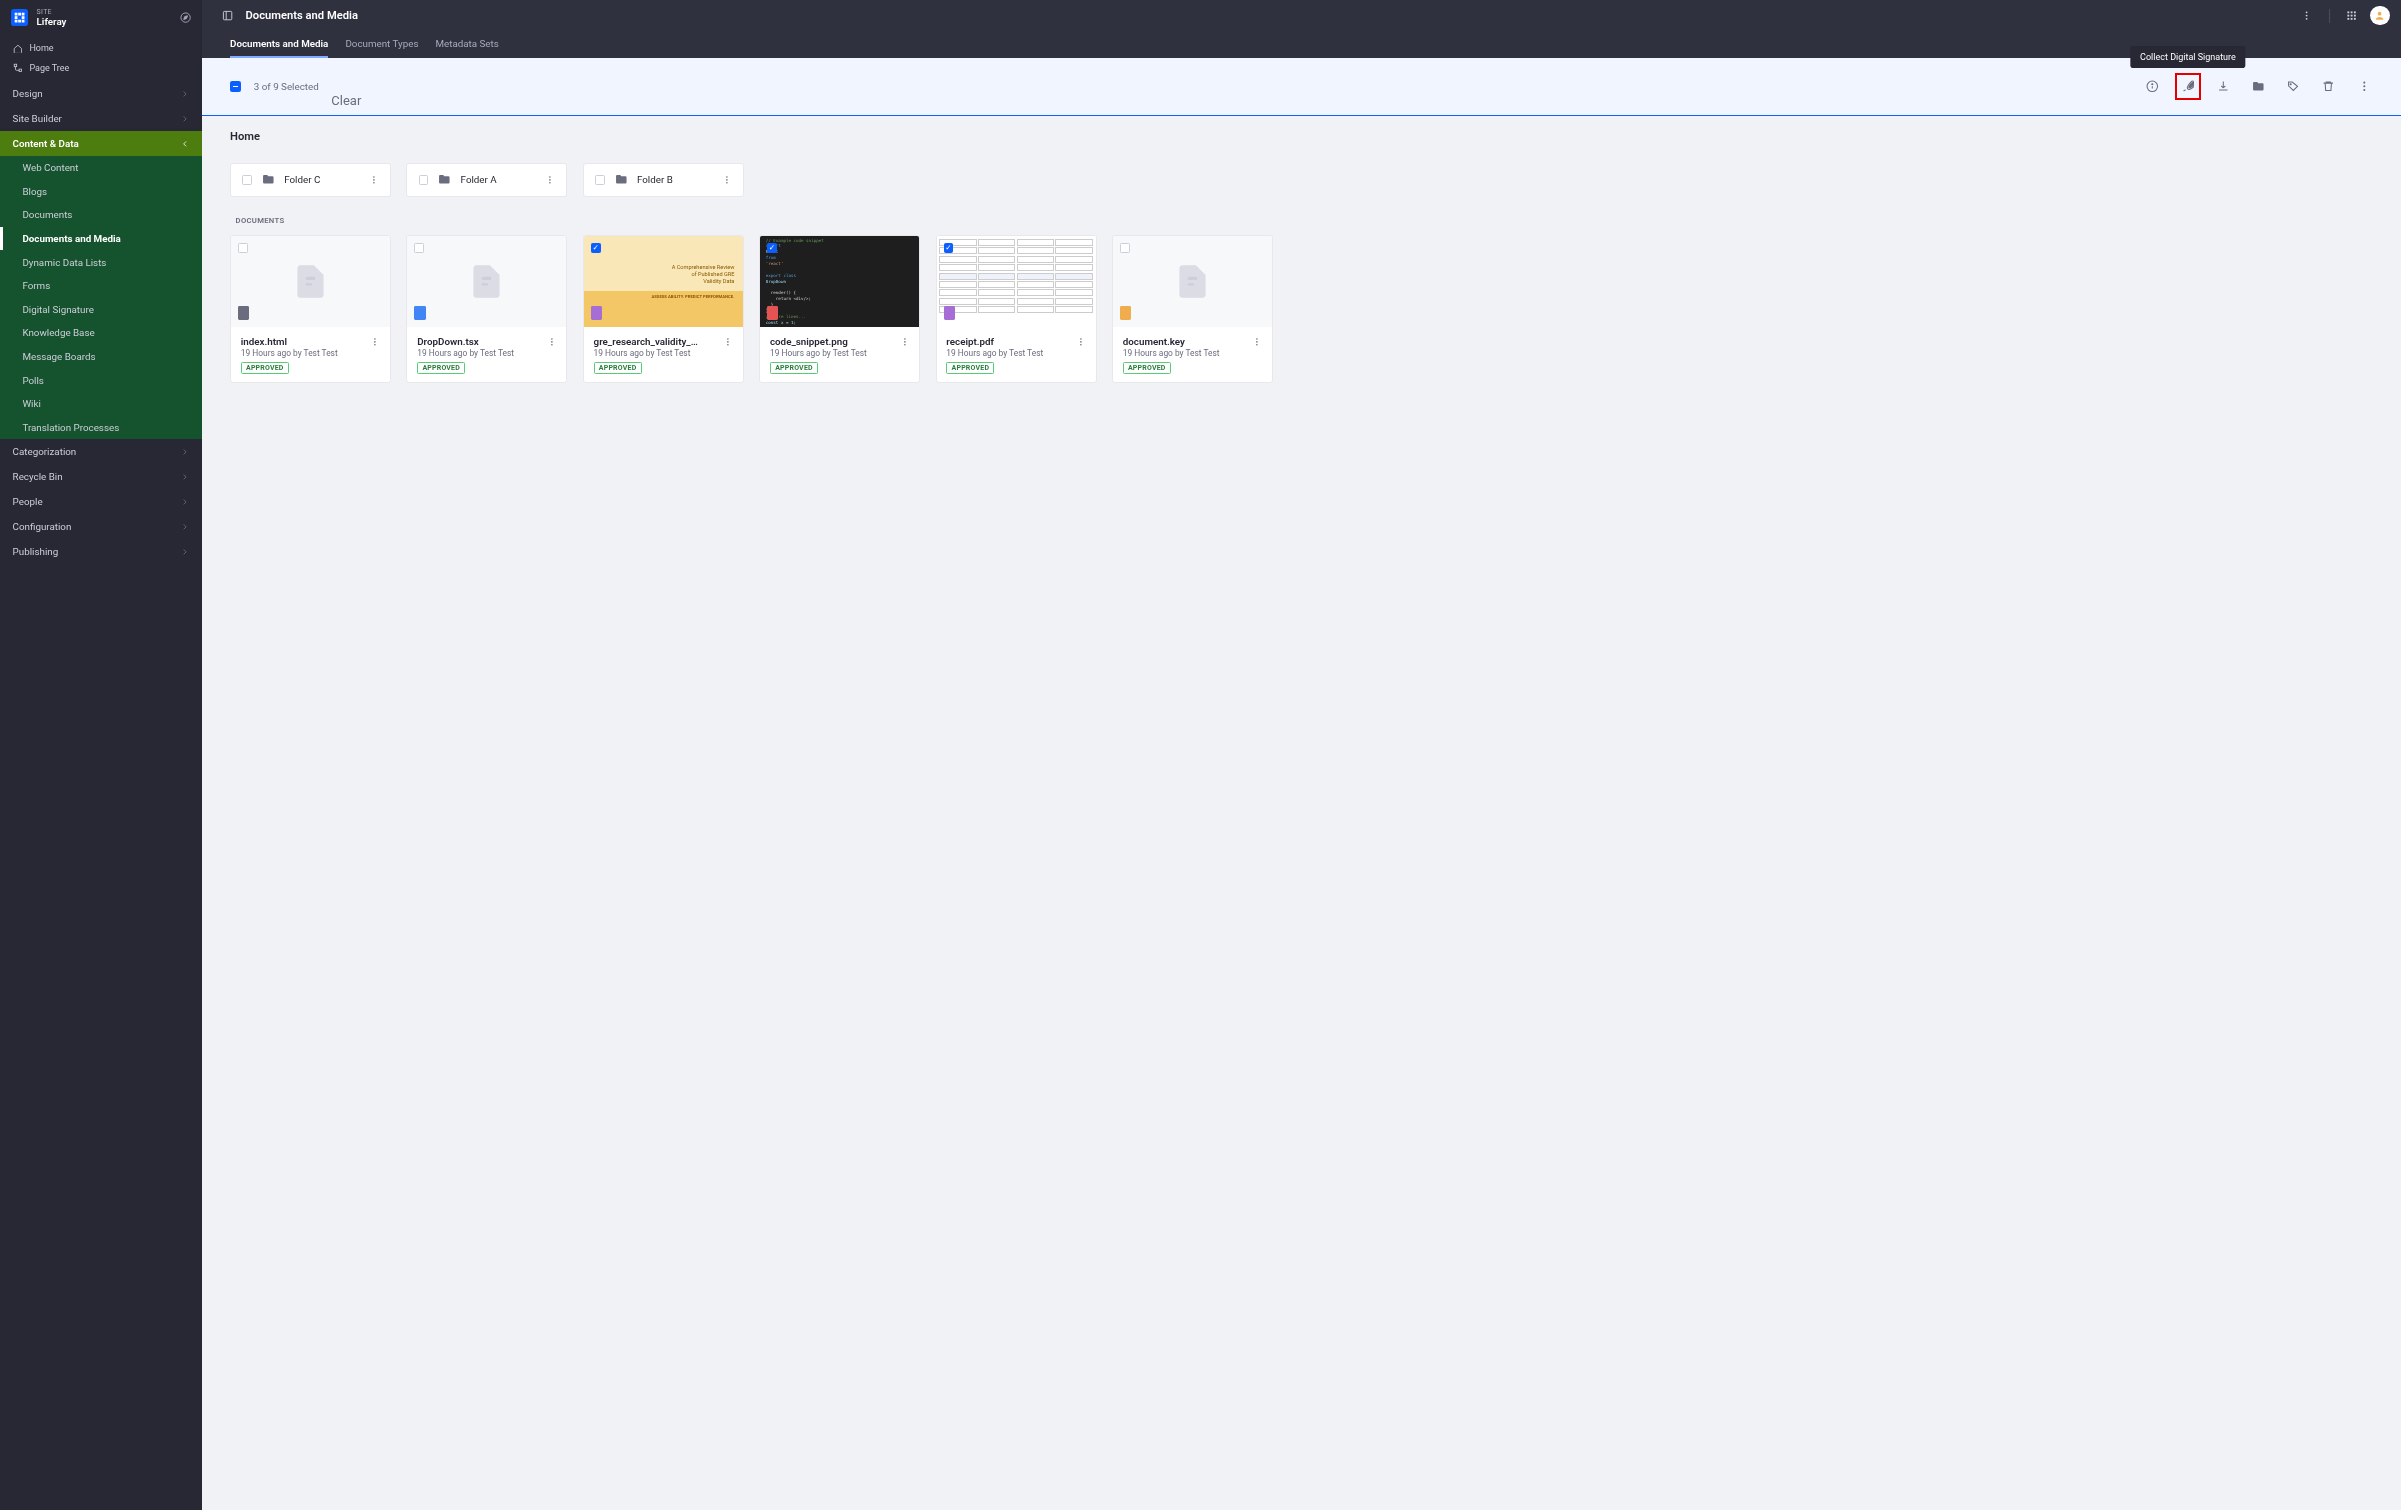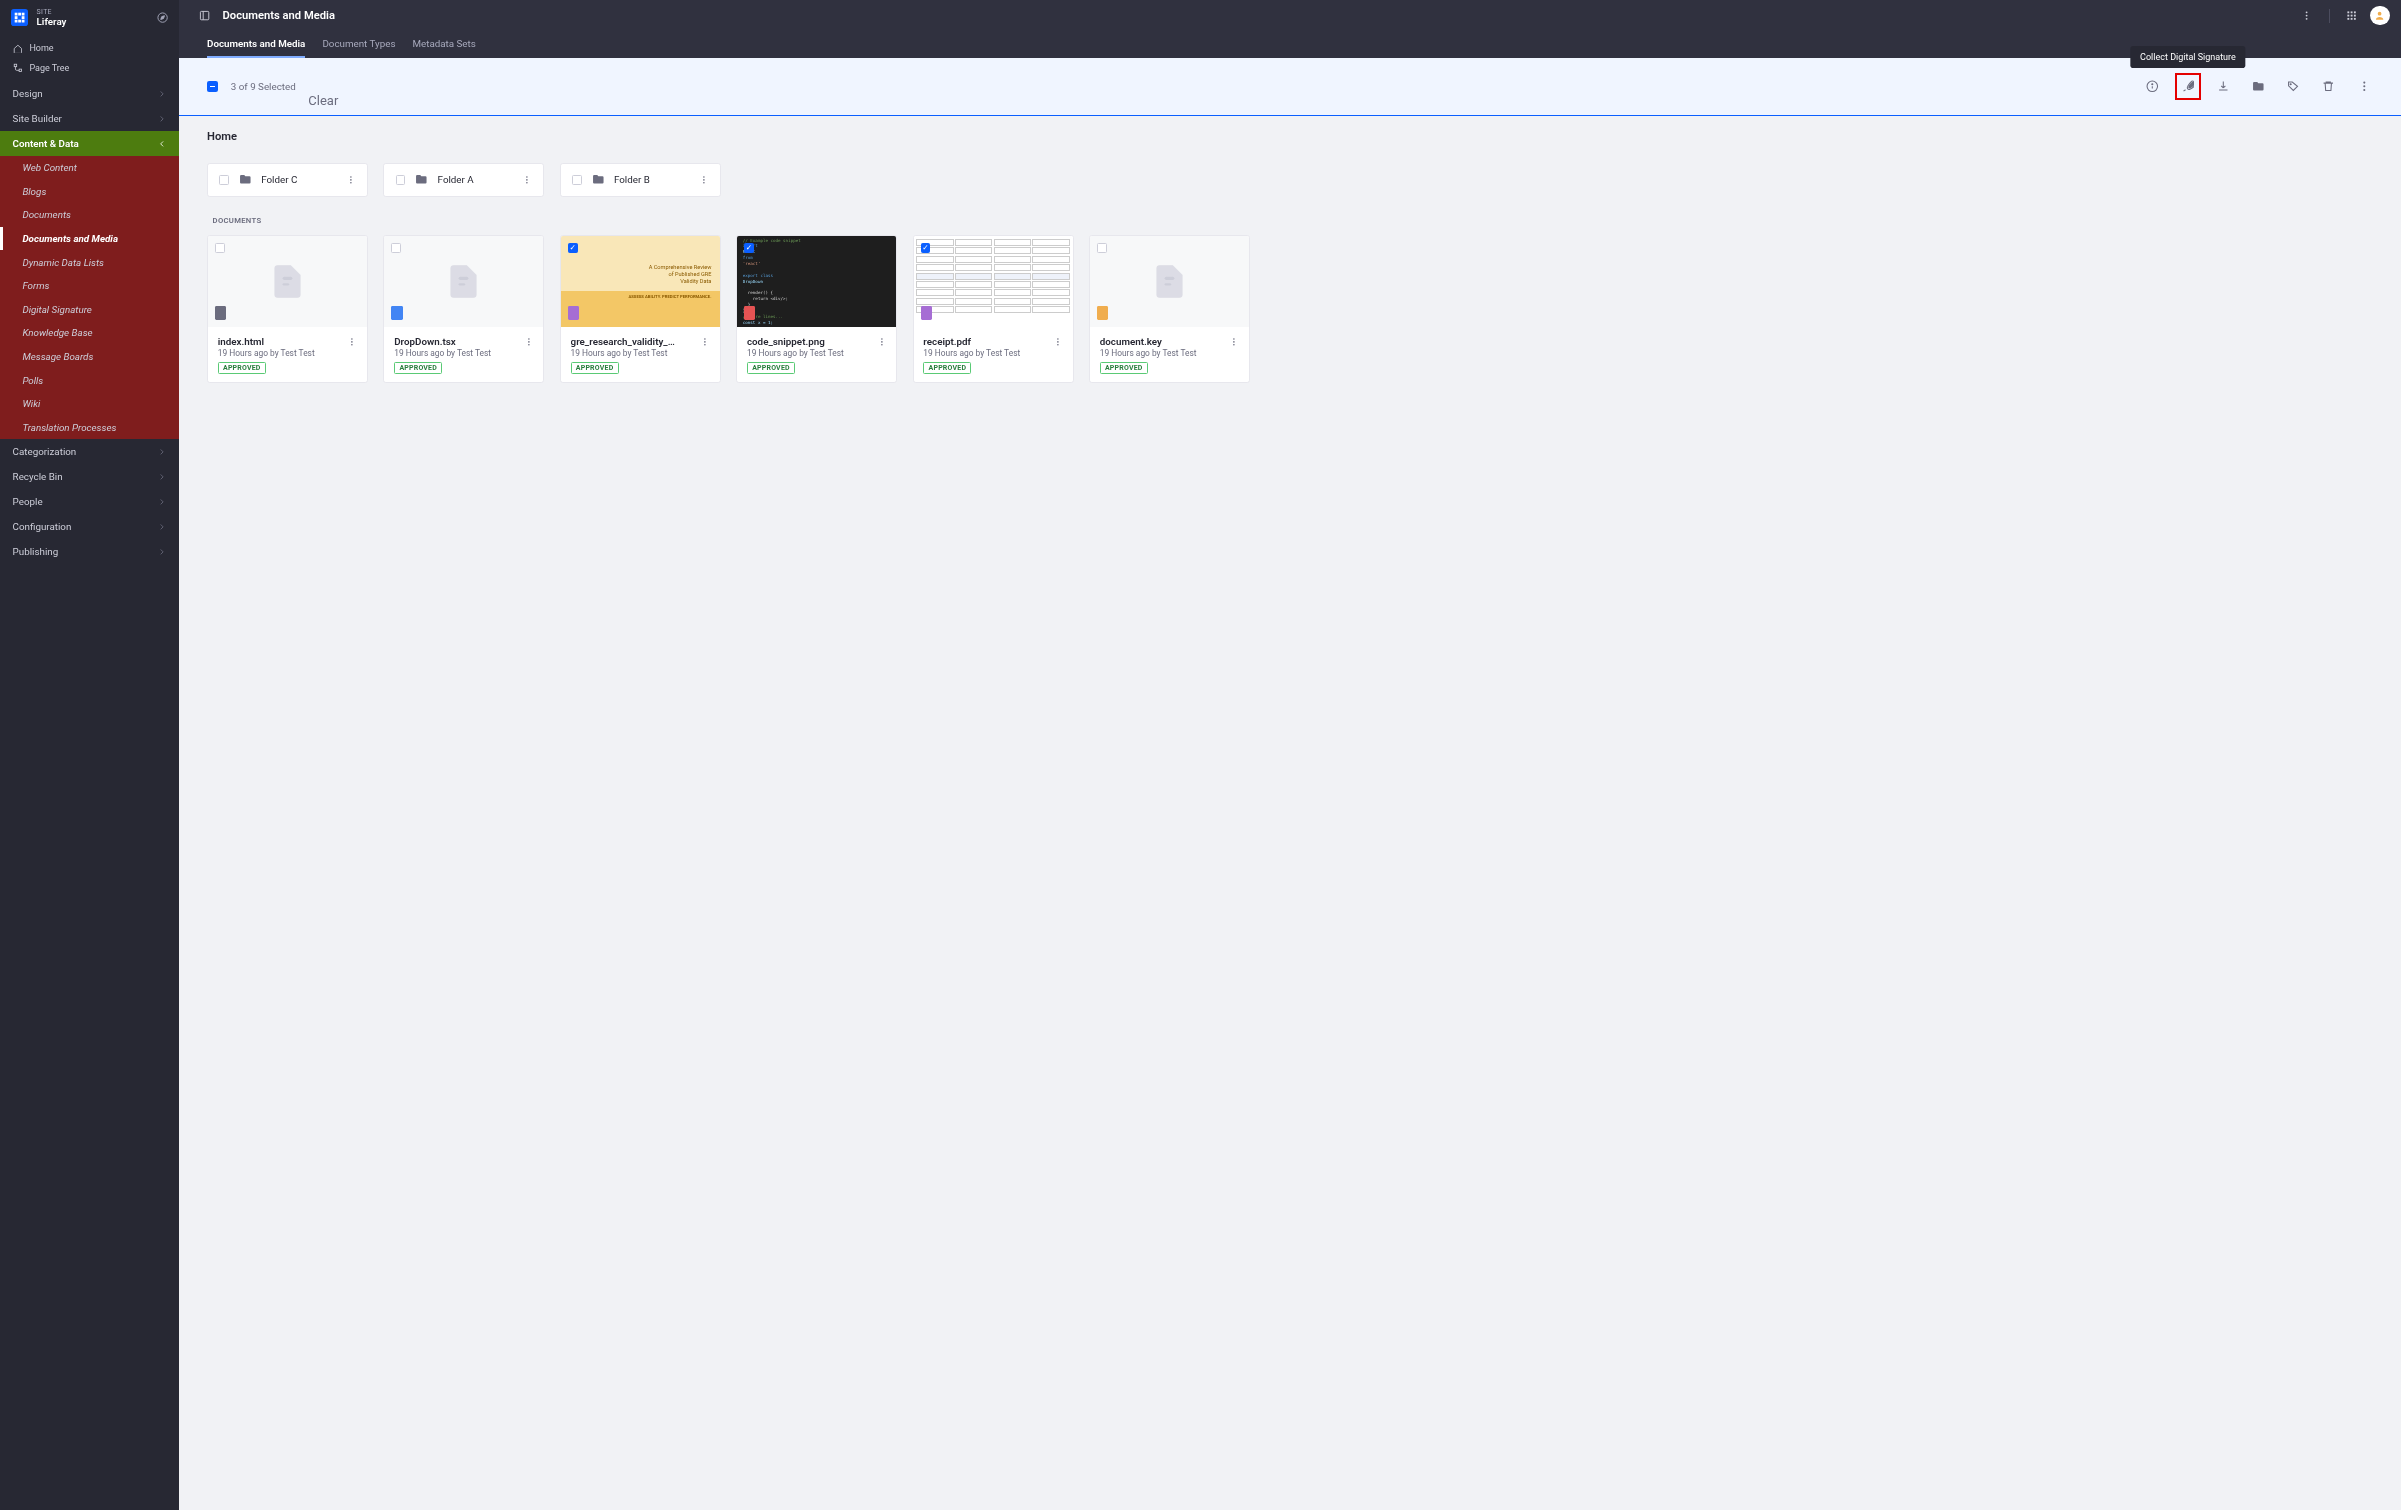--- a/index.html
+++ b/index.html
@@ -1,38 +1,38 @@
 <!DOCTYPE html>
 <html style="font-size:11.2px"><head>
 <meta charset="utf-8">
 <style>
 * { box-sizing: border-box; margin: 0; padding: 0; }
 body { font-family: -apple-system, BlinkMacSystemFont, "Segoe UI", Roboto, sans-serif; font-size: 9.8px; color: #272833; background: #f1f2f5; overflow: hidden; }
 .app { display: flex; height: 100vh; width: 100vw; }
 
 
-.sidebar { width: 179px; background: #272833; color: #cdced9; display: flex; flex-direction: column; flex-shrink: 0; }
+.sidebar { width: 202px; background: #272833; color: #cdced9; display: flex; flex-direction: column; flex-shrink: 0; }
 .site-header { display: flex; align-items: center; padding: 8.4px 11.2px; gap: 8.4px; }
 .site-logo { width: 17px; height: 17px; background: #0b5fff; border-radius: 2.8px; display: flex; align-items: center; justify-content: center; }
 .site-logo svg { width: 11.2px; height: 11.2px; }
 .site-labels { display: flex; flex-direction: column; flex: 1; }
 .site-label-top { font-size: 7px; text-transform: uppercase; color: #a7a9bc; letter-spacing: 0.3px; }
 .site-label-name { font-size: 9.8px; font-weight: 600; color: #fff; }
 .site-compass { color: #a7a9bc; }
 
 .nav-flat { padding: 2.8px 0; }
 .nav-flat-item { display: flex; align-items: center; gap: 7px; padding: 4.9px 12.6px; color: #cdced9; font-size: 9px; cursor: pointer; }
 .nav-flat-item svg { width: 9.8px; height: 9.8px; }
 
 .nav-group-item { display: flex; align-items: center; justify-content: space-between; padding: 7px 12.6px; color: #cdced9; font-size: 9.8px; cursor: pointer; }
 .nav-group-item .chev { color: #6b6c7e; }
 .nav-group-item.expanded { background: #4d7c0f; color: #fff; font-weight: 600; }
 .nav-group-item.expanded .chev { transform: rotate(90deg); color: #fff; }
 
-.nav-sub { background: #7f1d1d; font-style: italic; }
+.nav-sub { background: #14532d; }
 .nav-sub-item { padding: 6.3px 12.6px 6.3px 22.4px; color: #cdced9; font-size: 9.8px; cursor: pointer; }
 .nav-sub-item.active { color: #fff; font-weight: 700; position: relative; }
 .nav-sub-item.active::before { content: ""; position: absolute; left: 0; top: 0; bottom: 0; width: 2.8px; background: #fff; }
 
 
 .main { flex: 1; display: flex; flex-direction: column; background: #f1f2f5; min-width: 0; }
 
 .topbar { background: #30313f; color: #fff; display: flex; align-items: center; padding: 0 11.2px 0 17px; height: 31px; gap: 9.8px; }
 .topbar .page-title { font-size: 11.2px; font-weight: 600; flex: 1; }
 .topbar .tb-icon { color: #cdced9; cursor: pointer; padding: 2.8px; }

